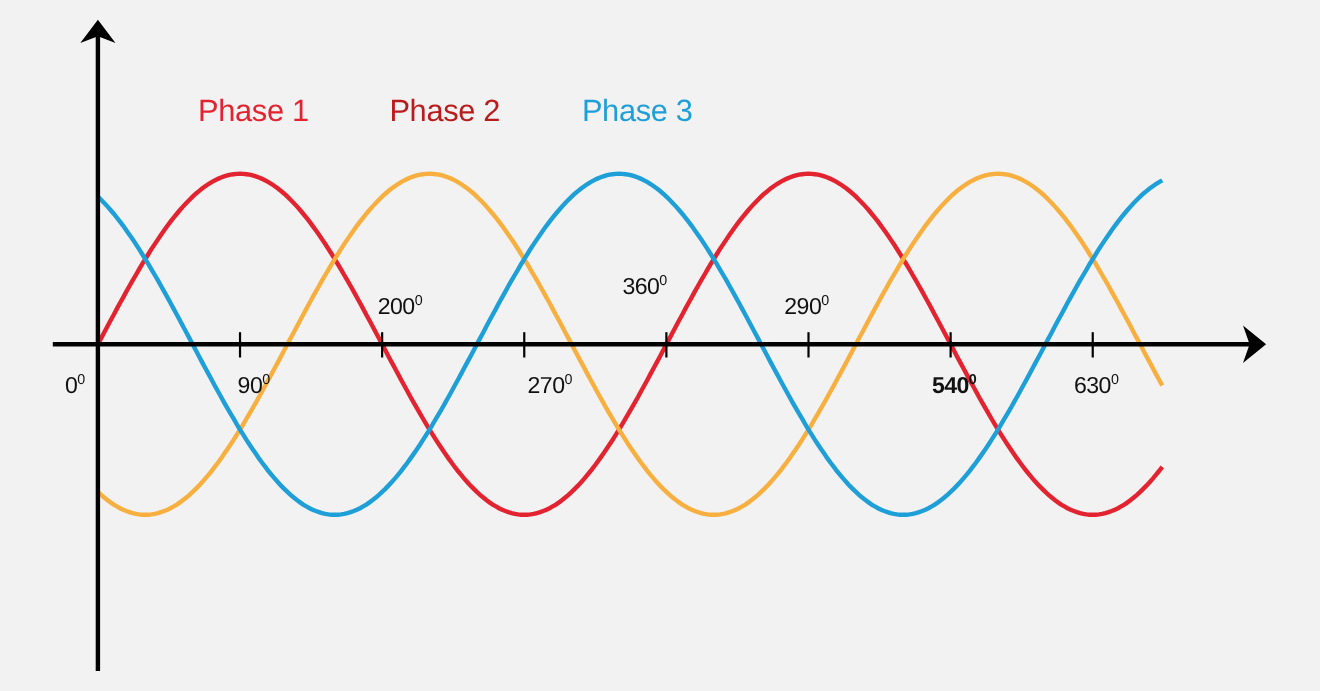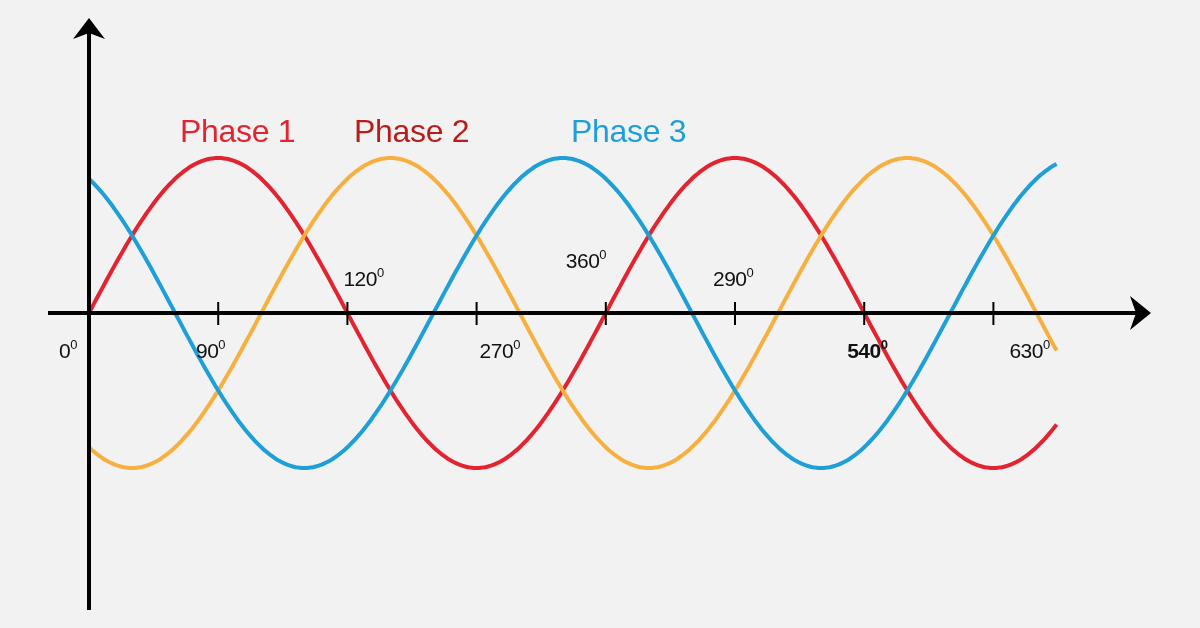--- a/index.html
+++ b/index.html
@@ -1,19 +1,19 @@
 <!DOCTYPE html>
 <html><head>
 <meta charset="utf-8">
 <style>
   html, body { margin: 0; padding: 0; }
   body { width: 1200px; height: 628px; background: #f2f2f2; overflow: hidden; position: relative;
          font-family: "Liberation Sans", "DejaVu Sans", sans-serif; }
   #chart { position: absolute; left: 0; top: 0; }
-  .legend-label { position: absolute; top: 113px; font-size: 32px; letter-spacing: -0.3px; }
+  .legend-label { position: absolute; top: 85px; font-size: 28px; letter-spacing: -0.3px; }
   .tick-label { position: absolute; font-size: 21px; color: #111; letter-spacing: -0.5px; }
   .tick-label sup { font-size: 13px; vertical-align: top; position: relative; top: -2px; }
 </style>
 </head>
 <body>
 
 <svg id="chart" width="1200" height="628" viewBox="0 0 1200 628" xmlns="http://www.w3.org/2000/svg">
   <g id="curves">
       <path d="M89.0 313.0 L91.9 307.6 L94.7 302.2 L97.6 296.8 L100.5 291.4 L103.4 286.1 L106.2 280.8 L109.1 275.5 L112.0 270.3 L114.8 265.1 L117.7 260.0 L120.6 254.9 L123.5 250.0 L126.3 245.1 L129.2 240.2 L132.1 235.5 L134.9 230.9 L137.8 226.3 L140.7 221.9 L143.6 217.6 L146.4 213.4 L149.3 209.3 L152.2 205.3 L155.0 201.5 L157.9 197.8 L160.8 194.3 L163.6 190.9 L166.5 187.6 L169.4 184.5 L172.3 181.6 L175.1 178.8 L178.0 176.1 L180.9 173.7 L183.7 171.4 L186.6 169.3 L189.5 167.3 L192.4 165.6 L195.2 164.0 L198.1 162.6 L201.0 161.4 L203.8 160.4 L206.7 159.5 L209.6 158.8 L212.5 158.4 L215.3 158.1 L218.2 158.0 L221.1 158.1 L223.9 158.4 L226.8 158.8 L229.7 159.5 L232.6 160.4 L235.4 161.4 L238.3 162.6 L241.2 164.0 L244.0 165.6 L246.9 167.3 L249.8 169.3 L252.7 171.4 L255.5 173.7 L258.4 176.1 L261.3 178.8 L264.1 181.6 L267.0 184.5 L269.9 187.6 L272.8 190.9 L275.6 194.3 L278.5 197.8 L281.4 201.5 L284.2 205.3 L287.1 209.3 L290.0 213.4 L292.8 217.6 L295.7 221.9 L298.6 226.3 L301.5 230.9 L304.3 235.5 L307.2 240.2 L310.1 245.1 L312.9 250.0 L315.8 254.9 L318.7 260.0 L321.6 265.1 L324.4 270.3 L327.3 275.5 L330.2 280.8 L333.0 286.1 L335.9 291.4 L338.8 296.8 L341.7 302.2 L344.5 307.6 L347.4 313.0 L350.3 318.4 L353.1 323.8 L356.0 329.2 L358.9 334.6 L361.8 339.9 L364.6 345.2 L367.5 350.5 L370.4 355.7 L373.2 360.9 L376.1 366.0 L379.0 371.1 L381.9 376.0 L384.7 380.9 L387.6 385.8 L390.5 390.5 L393.3 395.1 L396.2 399.7 L399.1 404.1 L402.0 408.4 L404.8 412.6 L407.7 416.7 L410.6 420.7 L413.4 424.5 L416.3 428.2 L419.2 431.7 L422.0 435.1 L424.9 438.4 L427.8 441.5 L430.7 444.4 L433.5 447.2 L436.4 449.9 L439.3 452.3 L442.1 454.6 L445.0 456.7 L447.9 458.7 L450.8 460.4 L453.6 462.0 L456.5 463.4 L459.4 464.6 L462.2 465.6 L465.1 466.5 L468.0 467.2 L470.9 467.6 L473.7 467.9 L476.6 468.0 L479.5 467.9 L482.3 467.6 L485.2 467.2 L488.1 466.5 L491.0 465.6 L493.8 464.6 L496.7 463.4 L499.6 462.0 L502.4 460.4 L505.3 458.7 L508.2 456.7 L511.1 454.6 L513.9 452.3 L516.8 449.9 L519.7 447.2 L522.5 444.4 L525.4 441.5 L528.3 438.4 L531.2 435.1 L534.0 431.7 L536.9 428.2 L539.8 424.5 L542.6 420.7 L545.5 416.7 L548.4 412.6 L551.2 408.4 L554.1 404.1 L557.0 399.7 L559.9 395.1 L562.7 390.5 L565.6 385.8 L568.5 380.9 L571.3 376.0 L574.2 371.1 L577.1 366.0 L580.0 360.9 L582.8 355.7 L585.7 350.5 L588.6 345.2 L591.4 339.9 L594.3 334.6 L597.2 329.2 L600.1 323.8 L602.9 318.4 L605.8 313.0 L608.7 307.6 L611.5 302.2 L614.4 296.8 L617.3 291.4 L620.2 286.1 L623.0 280.8 L625.9 275.5 L628.8 270.3 L631.6 265.1 L634.5 260.0 L637.4 254.9 L640.3 250.0 L643.1 245.1 L646.0 240.2 L648.9 235.5 L651.7 230.9 L654.6 226.3 L657.5 221.9 L660.4 217.6 L663.2 213.4 L666.1 209.3 L669.0 205.3 L671.8 201.5 L674.7 197.8 L677.6 194.3 L680.4 190.9 L683.3 187.6 L686.2 184.5 L689.1 181.6 L691.9 178.8 L694.8 176.1 L697.7 173.7 L700.5 171.4 L703.4 169.3 L706.3 167.3 L709.2 165.6 L712.0 164.0 L714.9 162.6 L717.8 161.4 L720.6 160.4 L723.5 159.5 L726.4 158.8 L729.3 158.4 L732.1 158.1 L735.0 158.0 L737.9 158.1 L740.7 158.4 L743.6 158.8 L746.5 159.5 L749.4 160.4 L752.2 161.4 L755.1 162.6 L758.0 164.0 L760.8 165.6 L763.7 167.3 L766.6 169.3 L769.5 171.4 L772.3 173.7 L775.2 176.1 L778.1 178.8 L780.9 181.6 L783.8 184.5 L786.7 187.6 L789.6 190.9 L792.4 194.3 L795.3 197.8 L798.2 201.5 L801.0 205.3 L803.9 209.3 L806.8 213.4 L809.6 217.6 L812.5 221.9 L815.4 226.3 L818.3 230.9 L821.1 235.5 L824.0 240.2 L826.9 245.1 L829.7 250.0 L832.6 254.9 L835.5 260.0 L838.4 265.1 L841.2 270.3 L844.1 275.5 L847.0 280.8 L849.8 286.1 L852.7 291.4 L855.6 296.8 L858.5 302.2 L861.3 307.6 L864.2 313.0 L867.1 318.4 L869.9 323.8 L872.8 329.2 L875.7 334.6 L878.6 339.9 L881.4 345.2 L884.3 350.5 L887.2 355.7 L890.0 360.9 L892.9 366.0 L895.8 371.1 L898.7 376.0 L901.5 380.9 L904.4 385.8 L907.3 390.5 L910.1 395.1 L913.0 399.7 L915.9 404.1 L918.8 408.4 L921.6 412.6 L924.5 416.7 L927.4 420.7 L930.2 424.5 L933.1 428.2 L936.0 431.7 L938.8 435.1 L941.7 438.4 L944.6 441.5 L947.5 444.4 L950.3 447.2 L953.2 449.9 L956.1 452.3 L958.9 454.6 L961.8 456.7 L964.7 458.7 L967.6 460.4 L970.4 462.0 L973.3 463.4 L976.2 464.6 L979.0 465.6 L981.9 466.5 L984.8 467.2 L987.7 467.6 L990.5 467.9 L993.4 468.0 L996.3 467.9 L999.1 467.6 L1002.0 467.2 L1004.9 466.5 L1007.8 465.6 L1010.6 464.6 L1013.5 463.4 L1016.4 462.0 L1019.2 460.4 L1022.1 458.7 L1025.0 456.7 L1027.9 454.6 L1030.7 452.3 L1033.6 449.9 L1036.5 447.2 L1039.3 444.4 L1042.2 441.5 L1045.1 438.4 L1048.0 435.1 L1050.8 431.7 L1053.7 428.2 L1056.6 424.5 " fill="none" stroke="#e3232f" stroke-width="4"></path>
       <path d="M89.0 447.2 L91.9 449.9 L94.7 452.3 L97.6 454.6 L100.5 456.7 L103.4 458.7 L106.2 460.4 L109.1 462.0 L112.0 463.4 L114.8 464.6 L117.7 465.6 L120.6 466.5 L123.5 467.2 L126.3 467.6 L129.2 467.9 L132.1 468.0 L134.9 467.9 L137.8 467.6 L140.7 467.2 L143.6 466.5 L146.4 465.6 L149.3 464.6 L152.2 463.4 L155.0 462.0 L157.9 460.4 L160.8 458.7 L163.6 456.7 L166.5 454.6 L169.4 452.3 L172.3 449.9 L175.1 447.2 L178.0 444.4 L180.9 441.5 L183.7 438.4 L186.6 435.1 L189.5 431.7 L192.4 428.2 L195.2 424.5 L198.1 420.7 L201.0 416.7 L203.8 412.6 L206.7 408.4 L209.6 404.1 L212.5 399.7 L215.3 395.1 L218.2 390.5 L221.1 385.8 L223.9 380.9 L226.8 376.0 L229.7 371.1 L232.6 366.0 L235.4 360.9 L238.3 355.7 L241.2 350.5 L244.0 345.2 L246.9 339.9 L249.8 334.6 L252.7 329.2 L255.5 323.8 L258.4 318.4 L261.3 313.0 L264.1 307.6 L267.0 302.2 L269.9 296.8 L272.8 291.4 L275.6 286.1 L278.5 280.8 L281.4 275.5 L284.2 270.3 L287.1 265.1 L290.0 260.0 L292.8 254.9 L295.7 250.0 L298.6 245.1 L301.5 240.2 L304.3 235.5 L307.2 230.9 L310.1 226.3 L312.9 221.9 L315.8 217.6 L318.7 213.4 L321.6 209.3 L324.4 205.3 L327.3 201.5 L330.2 197.8 L333.0 194.3 L335.9 190.9 L338.8 187.6 L341.7 184.5 L344.5 181.6 L347.4 178.8 L350.3 176.1 L353.1 173.7 L356.0 171.4 L358.9 169.3 L361.8 167.3 L364.6 165.6 L367.5 164.0 L370.4 162.6 L373.2 161.4 L376.1 160.4 L379.0 159.5 L381.9 158.8 L384.7 158.4 L387.6 158.1 L390.5 158.0 L393.3 158.1 L396.2 158.4 L399.1 158.8 L402.0 159.5 L404.8 160.4 L407.7 161.4 L410.6 162.6 L413.4 164.0 L416.3 165.6 L419.2 167.3 L422.0 169.3 L424.9 171.4 L427.8 173.7 L430.7 176.1 L433.5 178.8 L436.4 181.6 L439.3 184.5 L442.1 187.6 L445.0 190.9 L447.9 194.3 L450.8 197.8 L453.6 201.5 L456.5 205.3 L459.4 209.3 L462.2 213.4 L465.1 217.6 L468.0 221.9 L470.9 226.3 L473.7 230.9 L476.6 235.5 L479.5 240.2 L482.3 245.1 L485.2 250.0 L488.1 254.9 L491.0 260.0 L493.8 265.1 L496.7 270.3 L499.6 275.5 L502.4 280.8 L505.3 286.1 L508.2 291.4 L511.1 296.8 L513.9 302.2 L516.8 307.6 L519.7 313.0 L522.5 318.4 L525.4 323.8 L528.3 329.2 L531.2 334.6 L534.0 339.9 L536.9 345.2 L539.8 350.5 L542.6 355.7 L545.5 360.9 L548.4 366.0 L551.2 371.1 L554.1 376.0 L557.0 380.9 L559.9 385.8 L562.7 390.5 L565.6 395.1 L568.5 399.7 L571.3 404.1 L574.2 408.4 L577.1 412.6 L580.0 416.7 L582.8 420.7 L585.7 424.5 L588.6 428.2 L591.4 431.7 L594.3 435.1 L597.2 438.4 L600.1 441.5 L602.9 444.4 L605.8 447.2 L608.7 449.9 L611.5 452.3 L614.4 454.6 L617.3 456.7 L620.2 458.7 L623.0 460.4 L625.9 462.0 L628.8 463.4 L631.6 464.6 L634.5 465.6 L637.4 466.5 L640.3 467.2 L643.1 467.6 L646.0 467.9 L648.9 468.0 L651.7 467.9 L654.6 467.6 L657.5 467.2 L660.4 466.5 L663.2 465.6 L666.1 464.6 L669.0 463.4 L671.8 462.0 L674.7 460.4 L677.6 458.7 L680.4 456.7 L683.3 454.6 L686.2 452.3 L689.1 449.9 L691.9 447.2 L694.8 444.4 L697.7 441.5 L700.5 438.4 L703.4 435.1 L706.3 431.7 L709.2 428.2 L712.0 424.5 L714.9 420.7 L717.8 416.7 L720.6 412.6 L723.5 408.4 L726.4 404.1 L729.3 399.7 L732.1 395.1 L735.0 390.5 L737.9 385.8 L740.7 380.9 L743.6 376.0 L746.5 371.1 L749.4 366.0 L752.2 360.9 L755.1 355.7 L758.0 350.5 L760.8 345.2 L763.7 339.9 L766.6 334.6 L769.5 329.2 L772.3 323.8 L775.2 318.4 L778.1 313.0 L780.9 307.6 L783.8 302.2 L786.7 296.8 L789.6 291.4 L792.4 286.1 L795.3 280.8 L798.2 275.5 L801.0 270.3 L803.9 265.1 L806.8 260.0 L809.6 254.9 L812.5 250.0 L815.4 245.1 L818.3 240.2 L821.1 235.5 L824.0 230.9 L826.9 226.3 L829.7 221.9 L832.6 217.6 L835.5 213.4 L838.4 209.3 L841.2 205.3 L844.1 201.5 L847.0 197.8 L849.8 194.3 L852.7 190.9 L855.6 187.6 L858.5 184.5 L861.3 181.6 L864.2 178.8 L867.1 176.1 L869.9 173.7 L872.8 171.4 L875.7 169.3 L878.6 167.3 L881.4 165.6 L884.3 164.0 L887.2 162.6 L890.0 161.4 L892.9 160.4 L895.8 159.5 L898.7 158.8 L901.5 158.4 L904.4 158.1 L907.3 158.0 L910.1 158.1 L913.0 158.4 L915.9 158.8 L918.8 159.5 L921.6 160.4 L924.5 161.4 L927.4 162.6 L930.2 164.0 L933.1 165.6 L936.0 167.3 L938.8 169.3 L941.7 171.4 L944.6 173.7 L947.5 176.1 L950.3 178.8 L953.2 181.6 L956.1 184.5 L958.9 187.6 L961.8 190.9 L964.7 194.3 L967.6 197.8 L970.4 201.5 L973.3 205.3 L976.2 209.3 L979.0 213.4 L981.9 217.6 L984.8 221.9 L987.7 226.3 L990.5 230.9 L993.4 235.5 L996.3 240.2 L999.1 245.1 L1002.0 250.0 L1004.9 254.9 L1007.8 260.0 L1010.6 265.1 L1013.5 270.3 L1016.4 275.5 L1019.2 280.8 L1022.1 286.1 L1025.0 291.4 L1027.9 296.8 L1030.7 302.2 L1033.6 307.6 L1036.5 313.0 L1039.3 318.4 L1042.2 323.8 L1045.1 329.2 L1048.0 334.6 L1050.8 339.9 L1053.7 345.2 L1056.6 350.5 " fill="none" stroke="#f7b040" stroke-width="4"></path>
@@ -34,24 +34,24 @@
       <line x1="605.8" x2="605.8" y1="302" y2="325" stroke="#000" stroke-width="2"></line>
       <line x1="735" x2="735" y1="302" y2="325" stroke="#000" stroke-width="2"></line>
       <line x1="864.1999999999999" x2="864.1999999999999" y1="302" y2="325" stroke="#000" stroke-width="2"></line>
       <line x1="993.4" x2="993.4" y1="302" y2="325" stroke="#000" stroke-width="2"></line>
     </g>
 </svg>
 
 <div id="legend">
     <div class="legend-label" style="left: 180px; color: rgb(227, 35, 47);">Phase 1</div>
     <div class="legend-label" style="left: 354px; color: #b91c1c;">Phase 2</div>
-    <div class="legend-label" style="left: 529px; color: rgb(30, 159, 216); margin-left: 42px;">Phase 3</div>
+    <div class="legend-label" style="left: 529px; color: rgb(30, 159, 216);">Phase 3</div>
   </div>
 <div id="tick-labels">
     <div class="tick-label" style="left: 59px; top: 339px;"><span>0</span><sup>0</sup></div>
-    <div class="tick-label" style="left: 196px; top: 339px;"><span>90</span><sup>0</sup></div>
-    <div class="tick-label" style="left: 343.4px; top: 267px;"><span>120</span><sup>0</sup></div>
+    <div class="tick-label" style="left: 216px; top: 339px;"><span>90</span><sup>0</sup></div>
+    <div class="tick-label" style="left: 343.4px; top: 267px;"><span>200</span><sup>0</sup></div>
     <div class="tick-label" style="left: 459.6px; top: 339px; margin-left: 20px;"><span>270</span><sup>0</sup></div>
     <div class="tick-label" style="left: 565.8px; top: 249px;"><span>360</span><sup>0</sup></div>
     <div class="tick-label" style="left: 713px; top: 267px;"><span>290</span><sup>0</sup></div>
     <div class="tick-label" style="left: 847.2px; top: 339px; font-weight: bold;"><span>540</span><sup>0</sup></div>
-    <div class="tick-label" style="left: 976.4px; top: 339px; margin-left: 33px;"><span>630</span><sup>0</sup></div>
+    <div class="tick-label" style="left: 976.4px; top: 339px;"><span>630</span><sup>0</sup></div>
   </div>
 
 </body></html>

